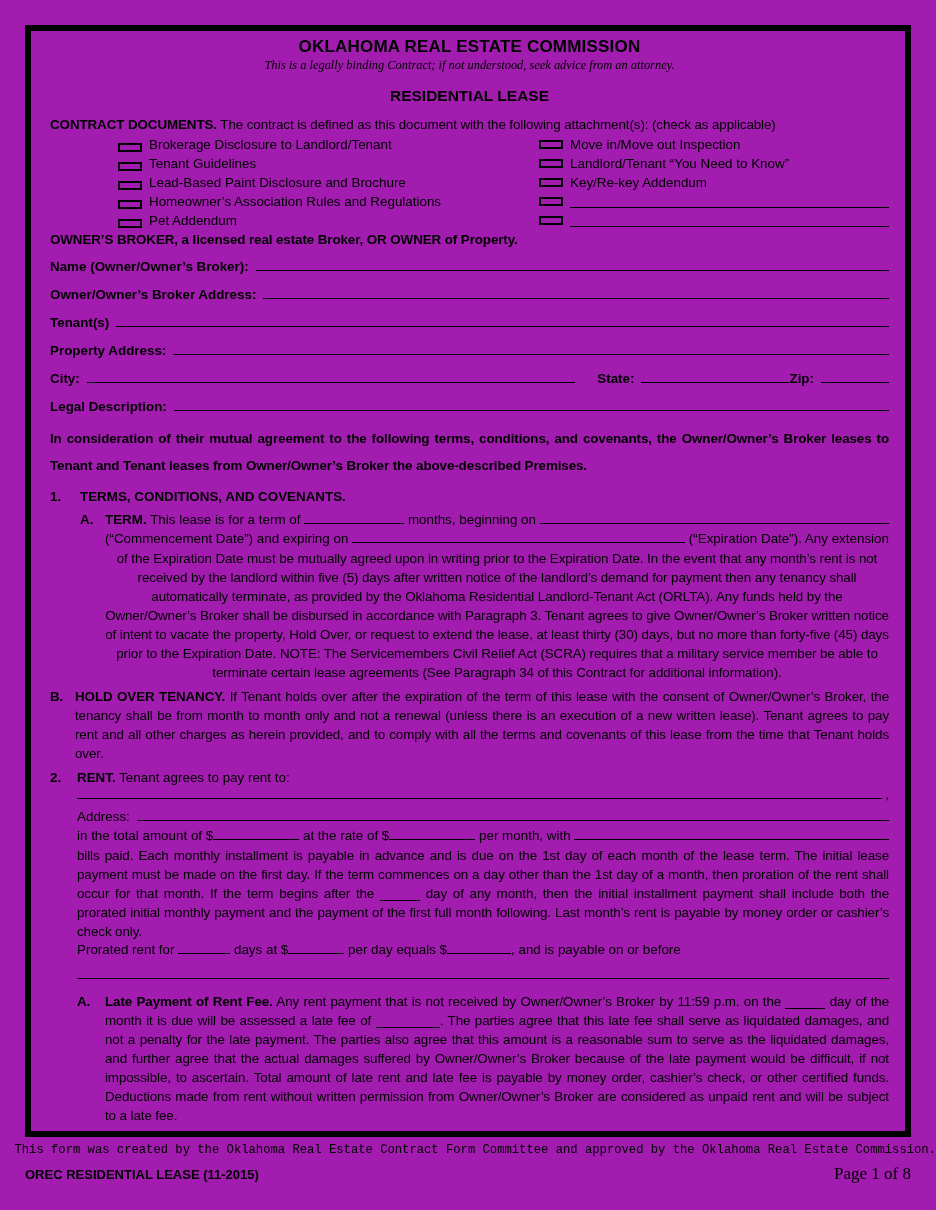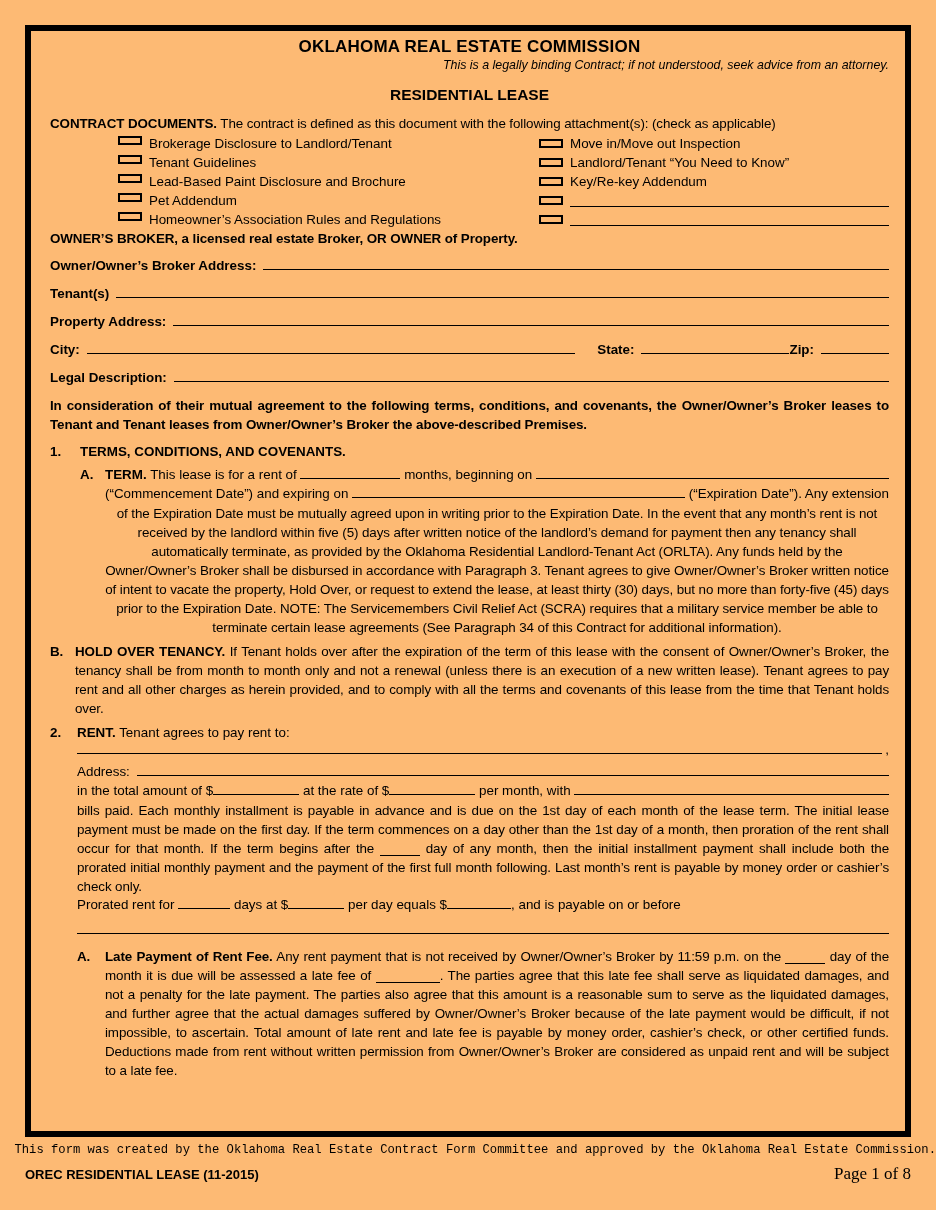--- a/index.html
+++ b/index.html
@@ -1,48 +1,48 @@
 <!DOCTYPE html>
 <html><head>
 <meta charset="utf-8">
 <style>
   * { margin:0; padding:0; box-sizing:border-box; }
   html,body { background:#ffffff; }
   body { width:936px; height:1210px; font-family:"Liberation Sans", sans-serif; color:#000; font-size:13.4px; position:relative; }
-  .sheet { position:relative; width:936px; height:1210px; background:#fdba74; }
+  .sheet { position:relative; width:936px; height:1210px; background:#a21caf; }
   .border-box { position:absolute; left:25px; top:25px; width:886px; height:1112px; border:6px solid #000; padding:6px 16px 0 19px; }
 
   .t1 { font-size:17px; font-weight:bold; text-align:center; letter-spacing:.2px; }
-  .t2 { font-size:12.4px; font-style:italic; text-align:right; margin-top:1px; }
+  .t2 { font-size:12.4px; font-style:italic; text-align:center; margin-top:1px;font-family:Liberation Serif, serif; }
   .t3 { font-size:15.5px; font-weight:bold; text-align:center; margin-top:14px; }
   .cd { margin-top:12px; letter-spacing:-0.1px; }
   .cd b { font-weight:bold; }
 
   .cbg { margin:3px 0 0 68px; }
   .cbr { display:flex; align-items:center; height:19px; }
-  .cbc  { display:flex; align-items:flex-start; flex:0 0 421px; }
+  .cbc  { display:flex; align-items:flex-end; flex:0 0 421px; }
   .cbc2 { display:flex; align-items:center; flex:1 1 auto; }
   .cb { width:24px; height:9px; border:2.6px solid #000; flex:0 0 auto; }
   .cbl { margin-left:7px; white-space:pre; }
   .cbline { flex:1 1 auto; border-bottom:1.5px solid #000; height:12px; margin-left:7px; }
 
   .ob { font-weight:bold; margin-top:2px; letter-spacing:-0.1px; }
 
   .frow { display:flex; align-items:baseline; font-weight:bold; margin-top:11px; height:17px; }
   .frow span { white-space:pre; }
   .frow .blank { margin-left:7px; }
   .gap22 { margin-left:22px; }
 
   .blank { display:inline-block; border-bottom:1.4px solid #000; height:13px; margin-bottom:-3px; }
   .row { display:flex; align-items:baseline; height:19px; }
   .row span { white-space:pre; }
   .row .blank { flex:0 0 auto; }
   .blank.fill { flex:1 1 auto; }
 
-  .consider { font-weight:bold; text-align:justify; line-height:19px; margin-top:10px; letter-spacing:-0.1px; }
+  .consider { font-weight:bold; text-align:justify; line-height:27px; margin-top:10px; letter-spacing:-0.1px; }
 
   .sec-row { display:flex; align-items:baseline; font-weight:bold; }
   .sec-row span { white-space:pre; }
   .num1 { flex:0 0 30px; }
   .num2 { flex:0 0 27px; }
   .sec1 { margin-top:10px; }
   .sec2 { margin-top:7px; }
 
   .para { text-align:justify; line-height:19px; letter-spacing:-0.1px; }
   .marker { display:inline-block; font-weight:bold; }
@@ -104,41 +104,45 @@
             <span class="cbl">Lead-Based Paint Disclosure and Brochure</span>
           </div>
         <div class="cbc2">
             <span class="cb"></span>
             <span class="cbl">Key/Re-key Addendum</span>
           </div>
       </div>
       <div class="cbr">
         <div class="cbc">
             <span class="cb"></span>
+            <span class="cbl">Homeowner’s Association Rules and Regulations</span>
+          </div>
+        <div class="cbc2">
+            <span class="cb"></span>
+            <span class="cbline"></span>
+          </div>
+      </div>
+      <div class="cbr">
+        <div class="cbc">
+            <span class="cb"></span>
             <span class="cbl">Pet Addendum</span>
           </div>
         <div class="cbc2">
             <span class="cb"></span>
             <span class="cbline"></span>
           </div>
       </div>
-      <div class="cbr">
-        <div class="cbc">
-            <span class="cb"></span>
-            <span class="cbl">Homeowner’s Association Rules and Regulations</span>
-          </div>
-        <div class="cbc2">
-            <span class="cb"></span>
-            <span class="cbline"></span>
-          </div>
-      </div>
     </div>
 
     <div class="ob">OWNER’S BROKER, a licensed real estate Broker, OR OWNER of Property.</div>
 
+    <div class="frow">
+        <span>Name (Owner/Owner’s Broker):</span>
+        <span class="blank fill"></span>
+      </div>
     <div class="frow">
         <span>Owner/Owner’s Broker Address:</span>
         <span class="blank fill"></span>
       </div>
     <div class="frow">
         <span>Tenant(s)</span>
         <span class="blank fill"></span>
       </div>
     <div class="frow">
         <span>Property Address:</span>
@@ -161,21 +165,21 @@
 
     <div class="sec-row sec1">
         <span class="num1">1.</span>
         <span>TERMS, CONDITIONS, AND COVENANTS.</span>
       </div>
 
     <div class="term-block">
       <div class="row term-l1">
           <span class="marker">A.</span>
           <span style="font-weight: bold;">TERM.</span>
-          <span> This lease is for a rent of </span>
+          <span> This lease is for a term of </span>
           <span class="blank" style="width: 100px;"></span>
           <span> months, beginning on </span>
           <span class="blank fill"></span>
         </div>
       <div class="row term-ind">
           <span>(“Commencement Date”) and expiring on </span>
           <span class="blank fill"></span>
           <span> (“Expiration Date”). Any extension</span>
         </div>
       <div class="para term-ind">of the Expiration Date must be mutually agreed upon in writing prior to the Expiration Date.  In the event that any month’s rent is not received by the landlord within five (5) days after written notice of the landlord’s demand for payment then any tenancy shall automatically terminate, as provided by the Oklahoma Residential Landlord-Tenant Act (ORLTA).  Any funds held by the Owner/Owner’s Broker shall be disbursed in accordance with Paragraph 3.  Tenant agrees to give Owner/Owner’s Broker written notice of intent to vacate the property, Hold Over, or request to extend the lease, at least thirty (30) days, but no more than forty-five (45) days prior to the Expiration Date.  NOTE: The Servicemembers Civil Relief Act (SCRA) requires that a military service member be able to terminate certain lease agreements (See Paragraph 34 of this Contract for additional information).</div>

